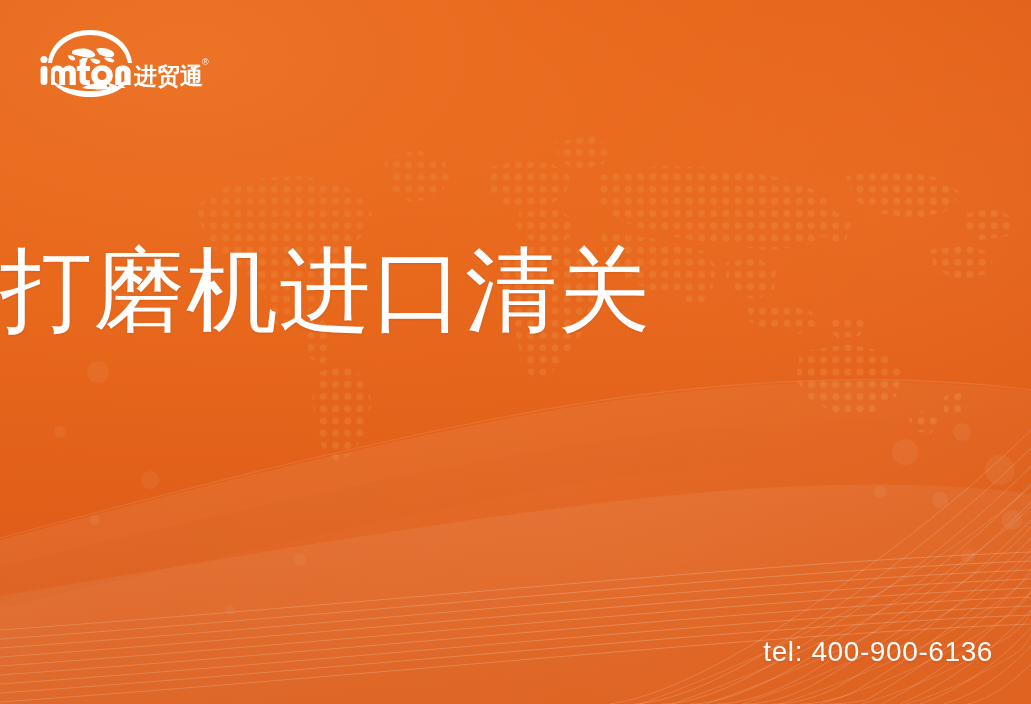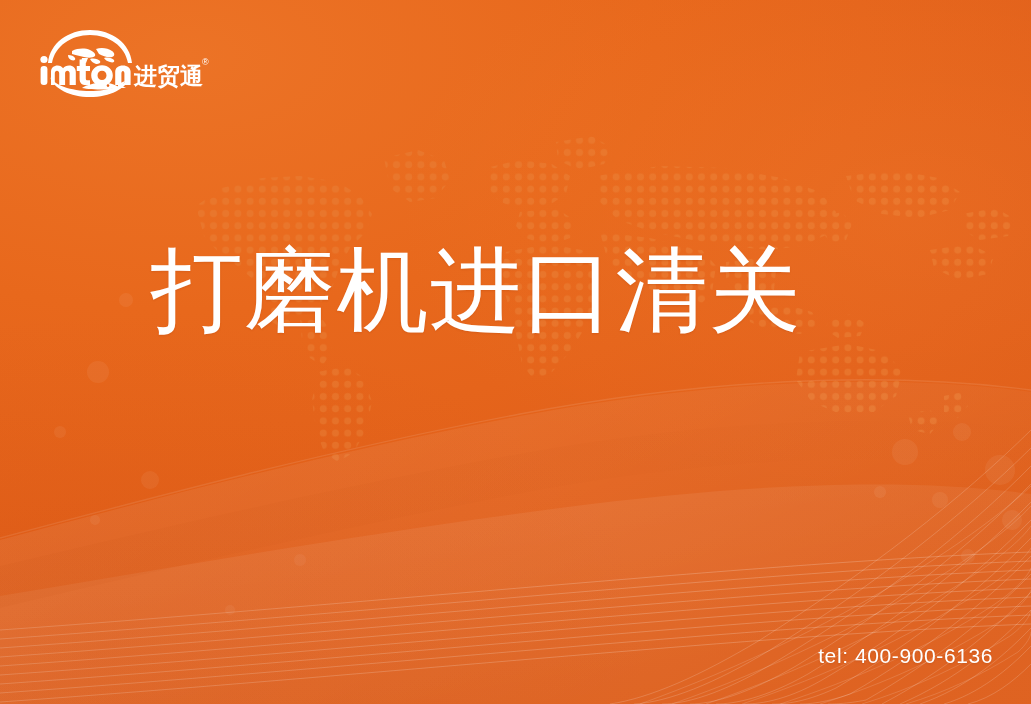--- a/index.html
+++ b/index.html
@@ -53,40 +53,39 @@
     width: 176px;
     height: 72px;
   }
 
   
   #headline {
     position: absolute;
     left: 0;
     top: 228px;
     width: 952px;
-    text-align: center;
     color: #ffffff;
     font-family: "Liberation Sans", sans-serif;
     font-weight: 300;
     font-size: 92px;
     line-height: 124px;
     letter-spacing: 1px;
     white-space: nowrap;
     text-shadow: 0 1px 2px rgba(150,55,10,0.20);
   }
   #headline .hl-line { display: block; }
 
   
   #tel {
     position: absolute;
     right: 38px;
     bottom: 36px;
     color: #ffffff;
     font-family: "Liberation Sans", sans-serif;
-    font-size: 21px;
+    font-size: 28px;
     font-weight: 400;
     letter-spacing: 0.6px;
     white-space: nowrap;
     text-shadow: 0 1px 2px rgba(150,55,10,0.25);
   }
 </style>
 </head>
 <body>
 
 <div id="banner">

